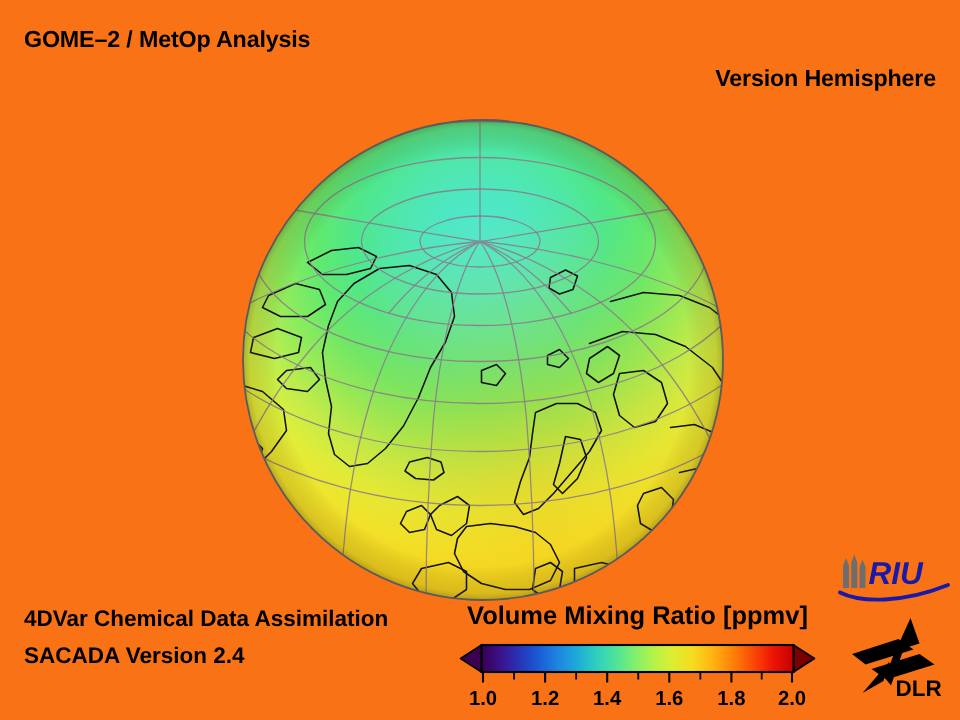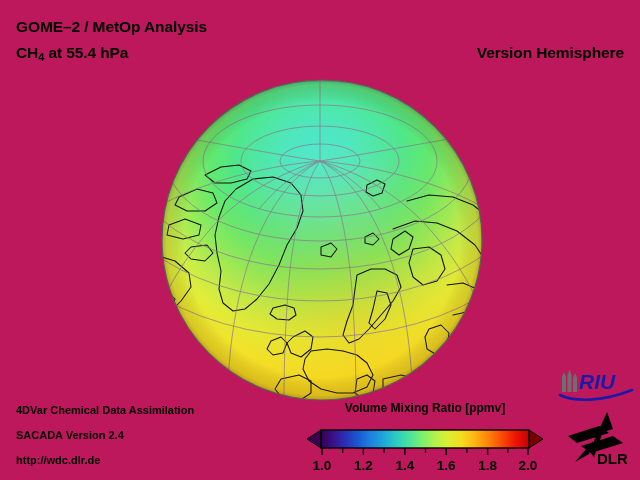--- a/index.html
+++ b/index.html
@@ -13,21 +13,21 @@
     position: relative;
     overflow: hidden;
     font-family: "Liberation Sans", sans-serif;
     -webkit-font-smoothing: antialiased;
   }
   .canvas {
     position: absolute;
     inset: 0;
     width: 640px;
     height: 480px;
-    background: #be185d;
+    background: #f97316;
   }
 
   
   .hdr {
     position: absolute;
     font-size: 15.5px;
     font-weight: bold;
     color: #000000;
     white-space: nowrap;
     letter-spacing: -0.1px;
@@ -49,21 +49,21 @@
     top: 79px;
     width: 322px;
     height: 322px;
   }
   #globe-svg { display: block; }
 
   
   .foot {
     position: absolute;
     left: 16px;
-    font-size: 11px;
+    font-size: 15px;
     font-weight: bold;
     color: #000000;
     white-space: nowrap;
   }
   #foot-1 { top: 404px; }
   #foot-2 { top: 429px; }
   #foot-3 { top: 454px; }
 
   
   #cbar-block {
@@ -71,21 +71,21 @@
     left: 306px;
     top: 401px;
     width: 238px;
     height: 74px;
   }
   #cbar-title {
     position: absolute;
     left: 0; top: 0;
     width: 238px;
     text-align: center;
-    font-size: 12px;
+    font-size: 17px;
     font-weight: bold;
     color: #000;
     white-space: nowrap;
   }
   #cbar-svg {
     position: absolute;
     left: 0;
     top: 19px;
   }
   .cbar-tick-label {
@@ -119,21 +119,20 @@
     fill: #000;
   }
 </style>
 </head>
 <body>
 
 <div class="canvas">
 
   <div class="hdr" id="hdr-title">GOME–2 / MetOp Analysis</div>
 
-  <div class="hdr" id="hdr-species"><span>CH</span><span class="sub">4</span><span> at 55.4 hPa</span></div>
 
 
   <div class="hdr" id="hdr-region">Version Hemisphere</div>
 
   <div id="globe-wrap">
     <svg id="globe-svg" width="322" height="322" viewBox="0 0 322 322">
       <defs>
         <clipPath id="globeClip">
           <circle cx="161" cy="161" r="160"></circle>
         </clipPath>
@@ -259,21 +258,20 @@
 
         <circle cx="161" cy="161" r="160" fill="url(#limbShade)"></circle>
       </g>
 
       <circle cx="161" cy="161" r="160" fill="none" stroke="#5b5b5b" stroke-width="1.2"></circle>
     </svg>
   </div>
 
   <div class="foot" id="foot-1">4DVar Chemical Data Assimilation</div>
   <div class="foot" id="foot-2">SACADA Version 2.4</div>
-  <div class="foot" id="foot-3">http://wdc.dlr.de</div>
 
   <div id="cbar-block">
     <div id="cbar-title">Volume Mixing Ratio [ppmv]</div>
 
     <svg id="cbar-svg" width="238" height="55" viewBox="0 0 238 55">
       <defs>
         <linearGradient id="cbarGrad" x1="0" y1="0" x2="1" y2="0">
           <stop offset="0.000" stop-color="#350052"></stop>
           <stop offset="0.055" stop-color="#3b0f86"></stop>
           <stop offset="0.115" stop-color="#2a2fb4"></stop>

